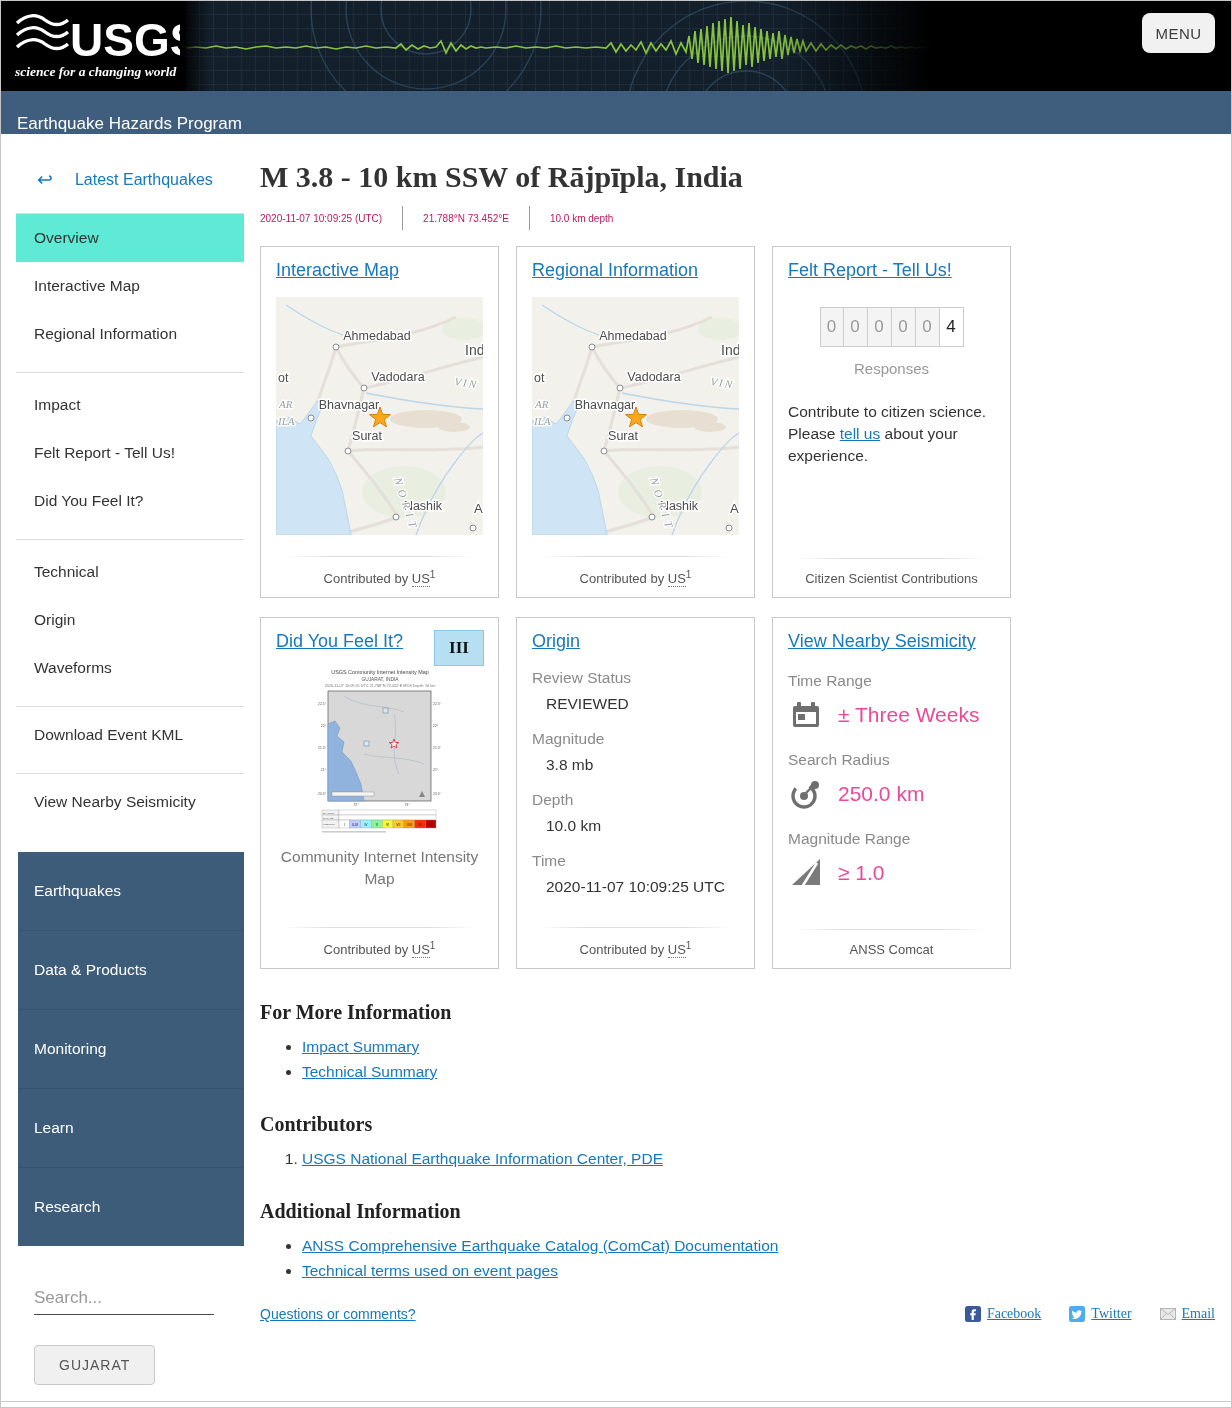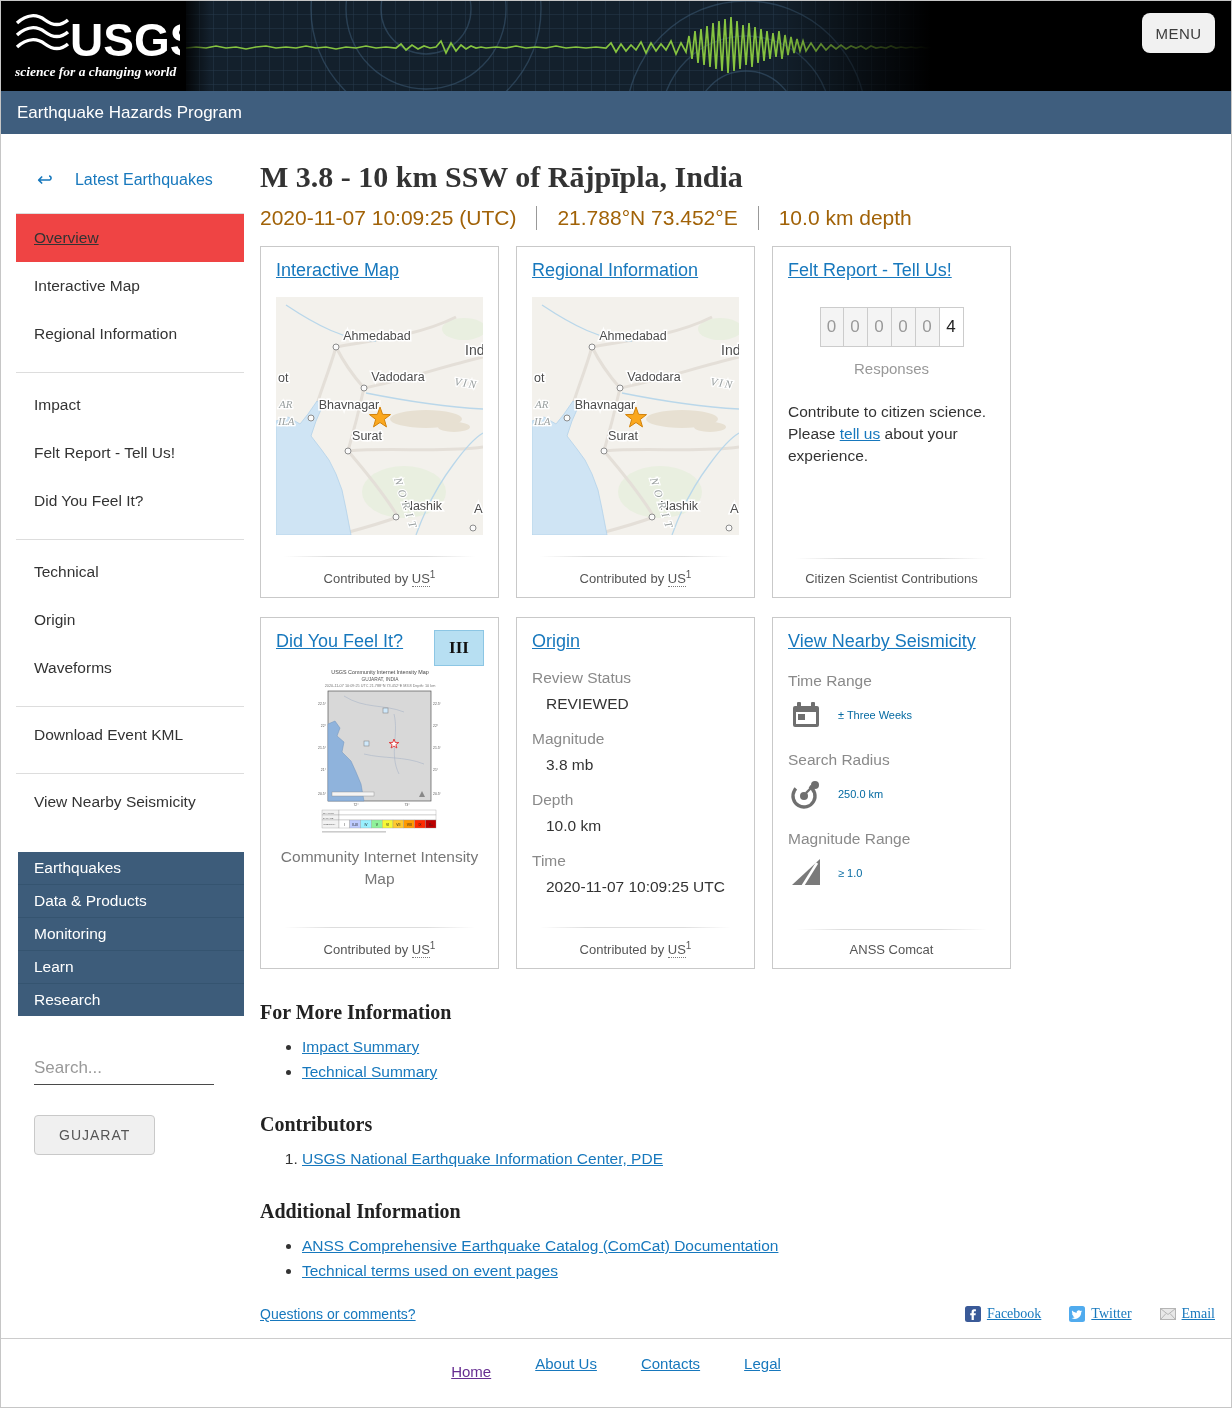--- a/index.html
+++ b/index.html
@@ -8,46 +8,46 @@
   .page { width:1232px; height:1408px; border:1px solid #c6c6c6; background:#fff; overflow:hidden; position:relative; }
 
   
   .topbar { height:90px; background:#000; position:relative; }
   .logo-svg { position:absolute; left:12px; top:8px; }
   .seismo { position:absolute; left:185px; top:0; }
   .menu-btn { position:absolute; top:12px; right:16px; width:73px; height:40px; background:#f1f1f1;
               border-radius:8px; color:#3d3d3d; font-size:15px; letter-spacing:.5px;
               display:flex; align-items:center; justify-content:center; cursor:pointer; }
   .program-bar { height:43px; background:#3f5e7e; color:#fff; font-size:17px;
-                 display:flex; align-items:center; padding:0 16px; }
+                 display:flex; align-items:flex-end; padding:0 16px; }
 
   
   .layout { display:flex; }
   .sidebar { width:243px; flex:0 0 243px; padding-top:26px; font-size:15.5px; }
   .main { flex:1; padding:22px 16px 0 16px; }
 
   
   .back { display:flex; align-items:center; padding:8px 0 8px 36px; color:#1778bd; font-size:16px; cursor:pointer; }
   .back .arrow { font-size:19px; margin-right:22px; }
   .side-hr { border-top:1px solid #ddd; margin:14px 0 0 15px; }
   .side-item { margin-left:15px; padding:15px 10px 15px 18px; color:#333; cursor:pointer; }
-  .side-item.active { background:#ef4444;text-decoration:underline; }
+  .side-item.active { background:#5eead4; }
   .bnav { margin:26px 0 0 17px; }
-  .bnav-item { padding:7px 16px; background:#3d5c7a; color:#fff; border-top:1px solid #355470; cursor:pointer; }
+  .bnav-item { padding:30px 16px; background:#3d5c7a; color:#fff; border-top:1px solid #355470; cursor:pointer; }
   .bnav-item:first-child { border-top:none; }
   .search-input { display:block; margin:38px 0 0 33px; width:180px; border:0; border-bottom:1px solid #4a4a4a;
                   padding:4px 0 6px; font-size:17px; color:#333; background:transparent; outline:none; }
   .search-input::placeholder { color:#999; }
   .search-btn { margin:30px 0 0 33px; padding:11px 24px; background:#f0f0f0; border:1px solid #c9c9c9;
                 border-radius:4px; color:#555; font-size:14px; letter-spacing:1px; cursor:pointer; }
 
   
   a { color:#1778bd; }
   h1.evt { font-family:"Liberation Serif", serif; font-size:30px; font-weight:700; color:#333; margin:4px 0 12px; }
-  .meta { display:flex; align-items:center; font-size:21px; color:#a16207; margin-bottom:16px; }
+  .meta { display:flex; align-items:center; font-size:10px; color:#be185d; margin-bottom:16px; }
   .meta .sep { width:1px; height:24px; background:#999; margin:0 20px; }
 
   .cards { display:grid; grid-template-columns:repeat(3,239px); column-gap:17px; row-gap:19px; }
   .card { border:1px solid #c9c9c9; height:352px; position:relative; padding:13px 15px; background:#fff; }
   .card-title a { font-size:18px; }
   .card-foot { position:absolute; left:15px; right:15px; bottom:11px; text-align:center; font-size:13px; color:#555; }
   .card-foot::before { content:""; display:block; height:1px; margin:0 8px 12px;
                        background:linear-gradient(90deg, rgba(0,0,0,0), #ddd 25%, #ddd 75%, rgba(0,0,0,0)); }
   .us { border-bottom:1px dotted #777; }
   sup.one { font-size:10px; }
@@ -70,21 +70,21 @@
   .dyfi-cap { text-align:center; color:#777; font-size:15.5px; line-height:22px; margin-top:8px; }
 
   .field { margin-top:17px; }
   .field:first-of-type { margin-top:22px; }
   .f-label { color:#8a8a8a; font-size:15.5px; }
   .f-value { color:#333; font-size:15.5px; margin:8px 0 0 14px; }
 
   .n-label { color:#8a8a8a; font-size:15.5px; margin-top:20px; }
   .n-row { display:flex; align-items:center; margin:9px 0 0 2px; }
   .n-row svg { margin-right:16px; }
-  .n-val { font-size:11px; color:#0369a1; }
+  .n-val { font-size:21px; color:#ec4899; }
 
   h2.sec { font-family:"Liberation Serif", serif; font-size:20px; color:#222; margin:32px 0 0; }
   ul.bullets, ol.contrib-list { margin:14px 0 0 26px; padding-left:16px; }
   ul.bullets li, ol.contrib-list li { margin:7px 0; font-size:15.5px; }
   .bottom-row { display:flex; justify-content:space-between; align-items:center; margin-top:26px; font-size:14px; }
   .social { display:flex; align-items:center;font-family:Liberation Serif, serif; }
   .social a { display:inline-flex; align-items:center; margin-left:28px; }
   .social svg { margin-right:6px; }
 
   .site-footer { border-top:1px solid #ccc; margin-top:16px; padding:16px 0 28px;

